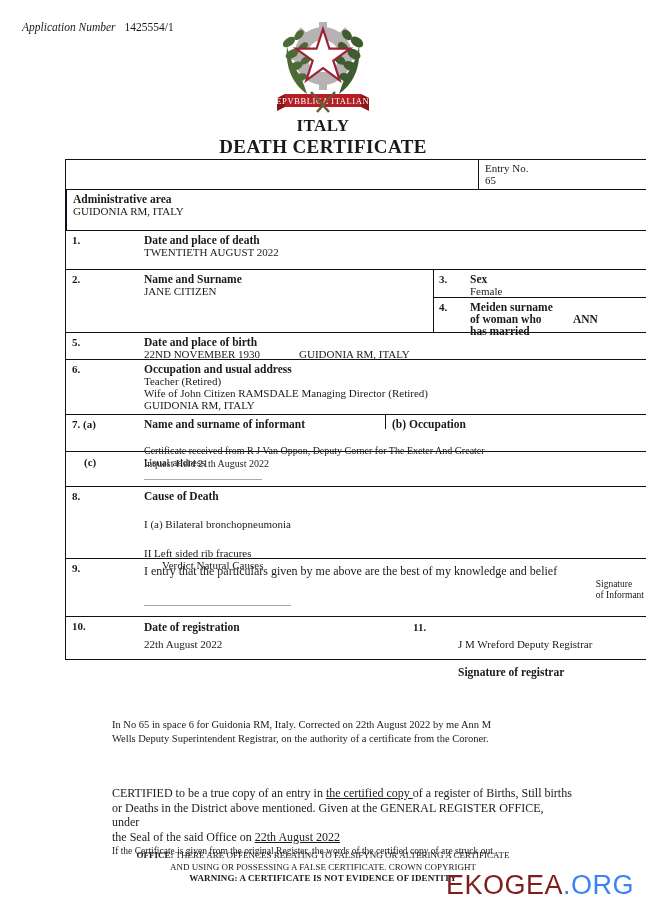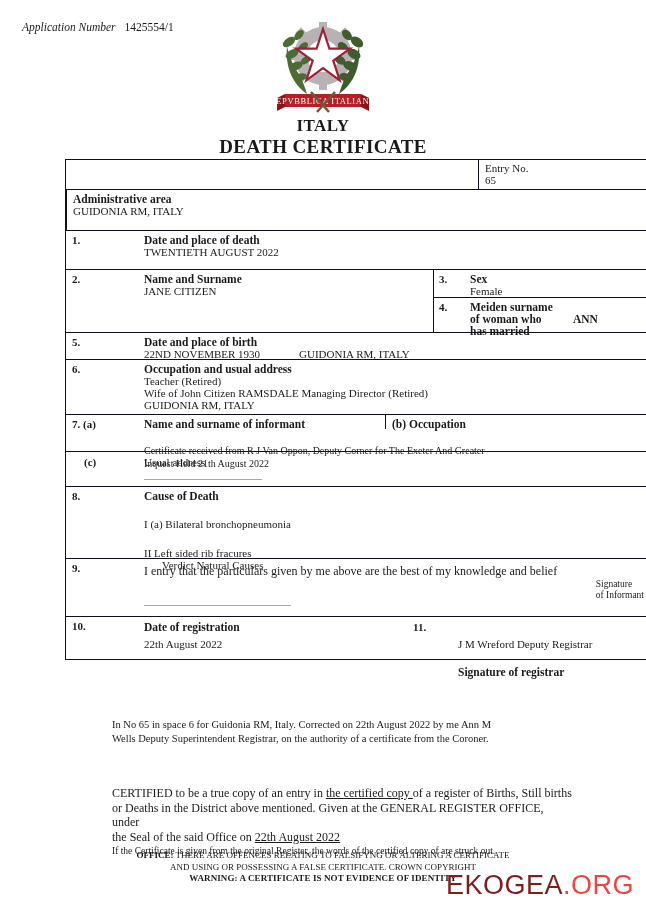--- a/index.html
+++ b/index.html
@@ -271,21 +271,21 @@
   
   .watermark {
     position: absolute;
     right: 12px;
     bottom: 12px;
     font-family: "Liberation Sans", sans-serif;
     font-size: 27px;
     letter-spacing: 0.5px;
   }
   .watermark .wm-name { color: #7f1d1d; }
-  .watermark .wm-tld  { color: #ef4444; }
+  .watermark .wm-tld  { color: #3b82f6; }
 </style>
 </head>
 <body>
 
 <div class="app-number">
   <span class="label">Application Number</span><span class="value">1425554/1</span>
 </div>
 
 <div class="emblem">
   <svg viewBox="0 0 112 108" width="112" height="108" xmlns="http://www.w3.org/2000/svg">

